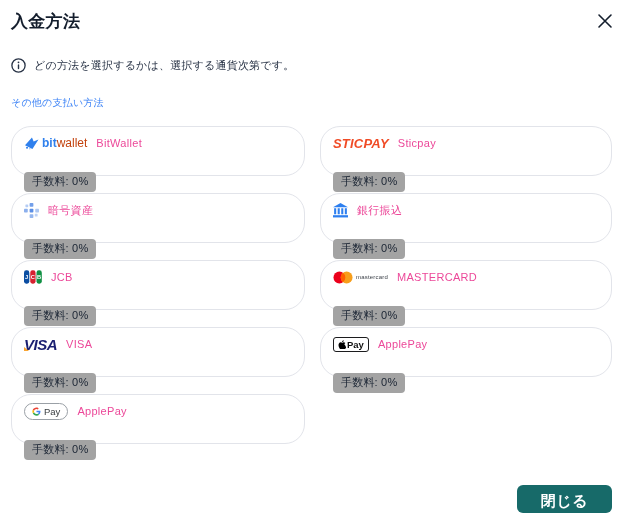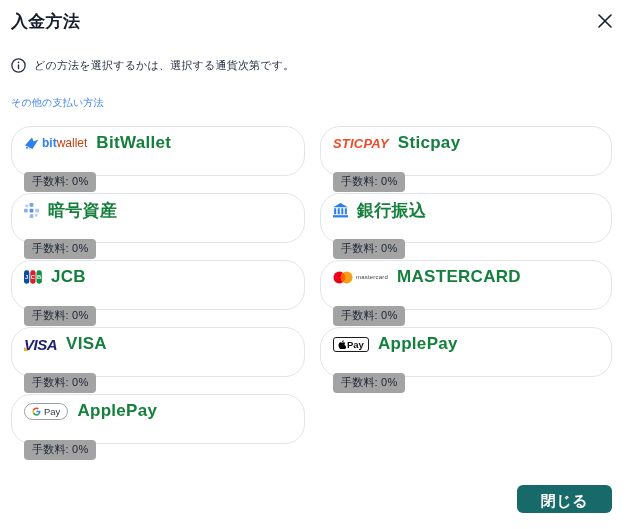--- a/index.html
+++ b/index.html
@@ -45,21 +45,21 @@
   .card {
     height: 50px;
     background: #ffffff;
     border: 1px solid #e2e4ea;
     border-radius: 20px;
     padding: 7px 12px;
     cursor: pointer;
   }
   .card-top { display: flex; align-items: center; gap: 9px; height: 18px; }
   .method-name {
-    font-size: 17px; font-weight: 700; color: #15803d;
+    font-size: 11px; font-weight: 400; color: #ec4899;
     letter-spacing: 0.3px;
   }
   .fee-badge {
     display: inline-block; margin-top: 20px;
     background: #a3a3a3; color: #1a2433;
     font-size: 11px; letter-spacing: 0.2px;
     padding: 2px 8px 3px 8px; border-radius: 4px;
   }
 
   

